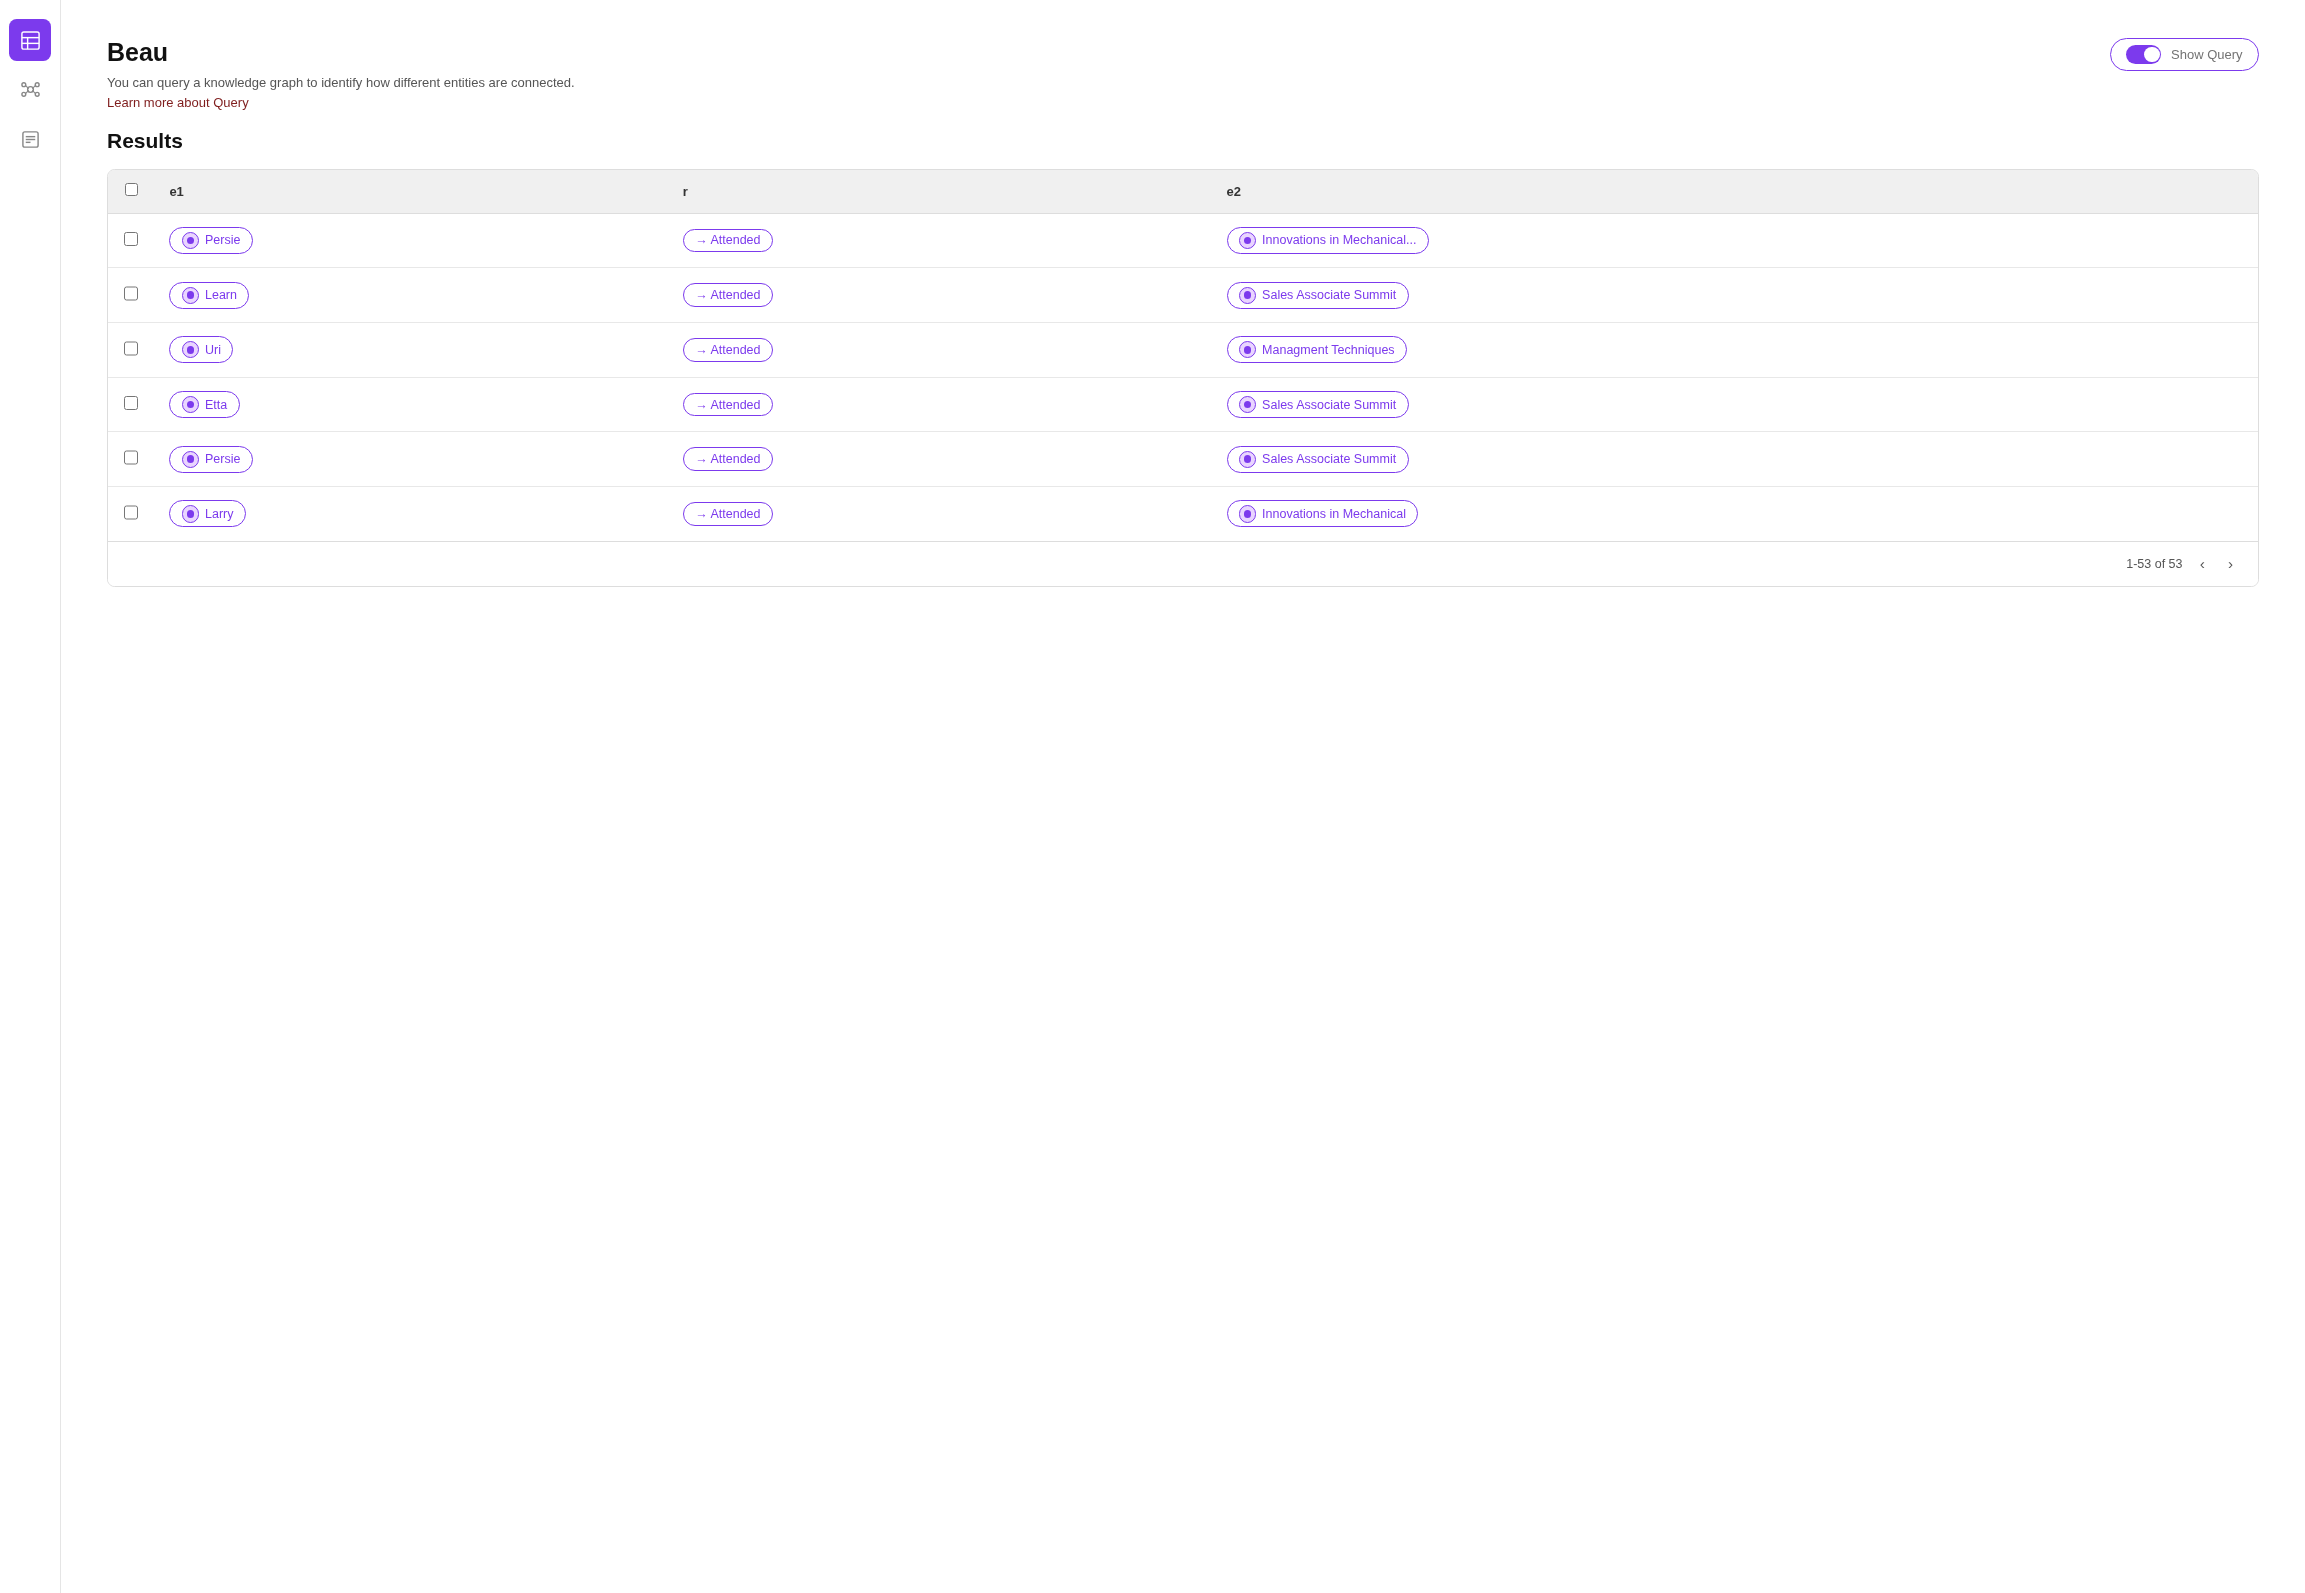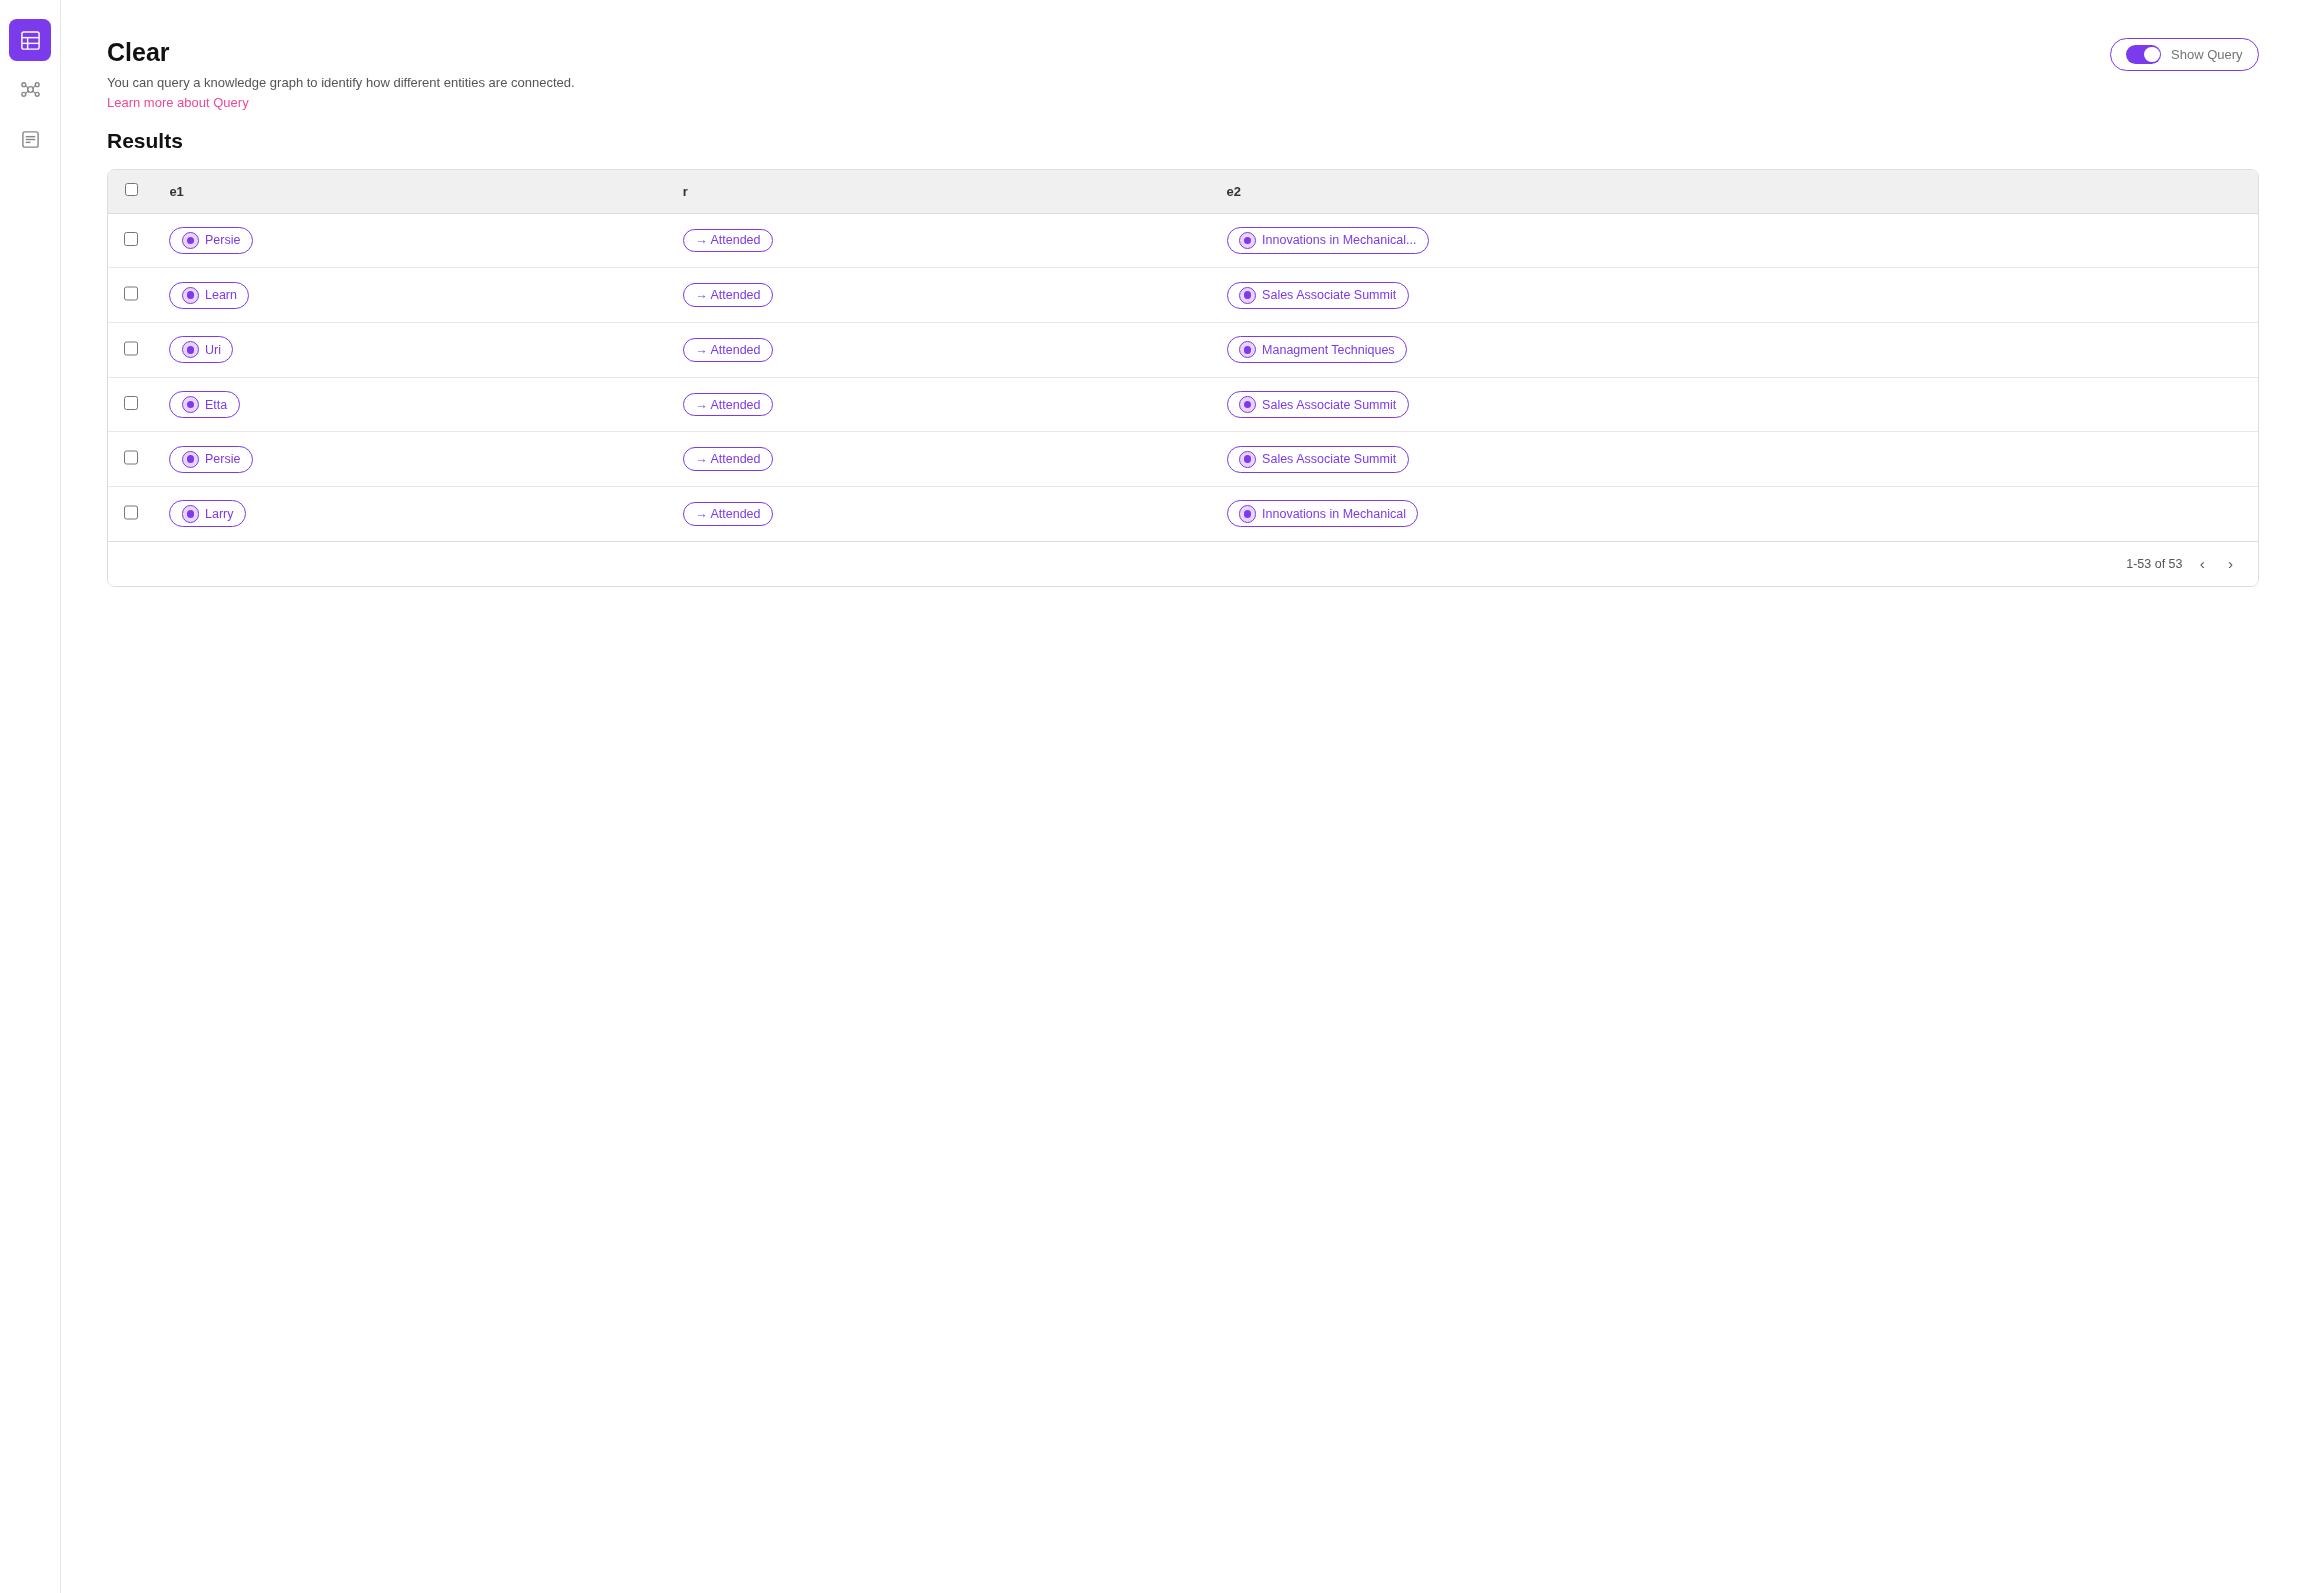--- a/index.html
+++ b/index.html
@@ -48,21 +48,21 @@
       font-weight: 700;
       color: #111;
       margin-bottom: 7.7px;
     }
     .page-description {
       color: #555;
       font-size: 13px;
       margin-bottom: 5.8px;
     }
     .learn-more-link {
-      color: #ec4899;
+      color: #7f1d1d;
       font-size: 13px;
       cursor: pointer;
       text-decoration: none;
     }
     .header-row {
       display: flex;
       justify-content: space-between;
       align-items: flex-start;
       margin-bottom: 19px;
     }
@@ -306,21 +306,21 @@
         <line x1="5" y1="7" x2="15" y2="7" stroke="#888" stroke-width="1.5"></line>
         <line x1="5" y1="10" x2="15" y2="10" stroke="#888" stroke-width="1.5"></line>
         <line x1="5" y1="13" x2="10" y2="13" stroke="#888" stroke-width="1.5"></line>
       </svg>
     </div>
   </div>
 
   <div class="main-content">
     <div class="header-row">
       <div>
-        <h1 class="page-title">Clear</h1>
+        <h1 class="page-title">Beau</h1>
         <p class="page-description">You can query a knowledge graph to identify how different entities are connected.</p>
         <a class="learn-more-link">Learn more about Query</a>
       </div>
       <div class="show-query-toggle">
         <span class="toggle-switch"></span>
         <span>Show Query</span>
       </div>
     </div>
 
 

